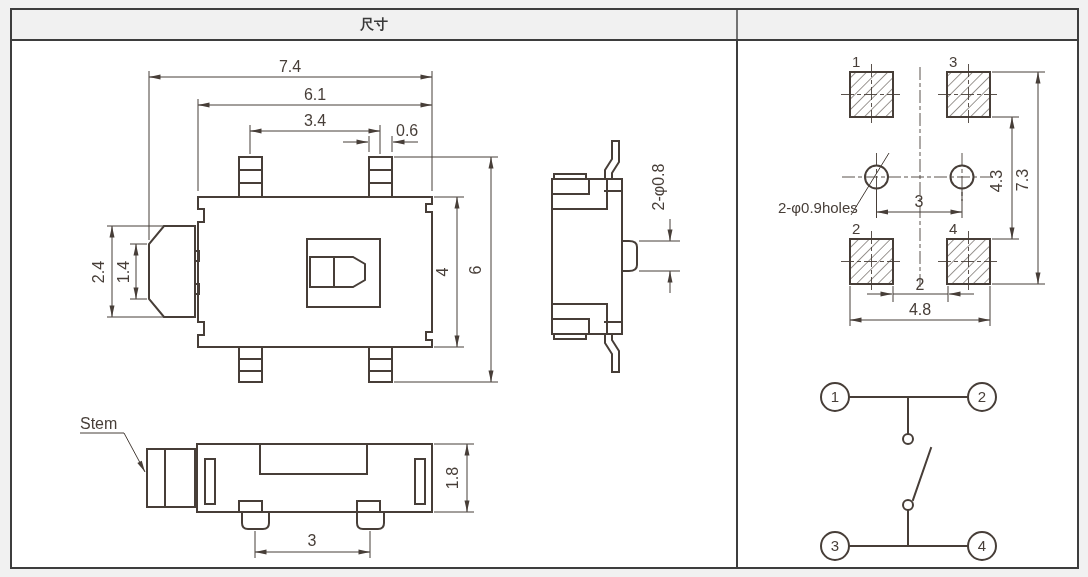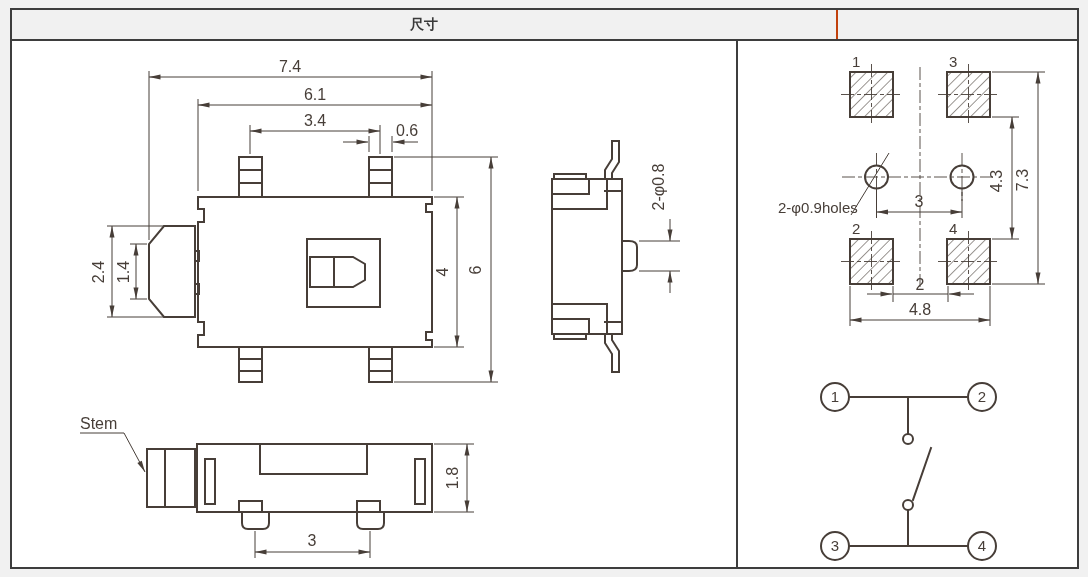--- a/index.html
+++ b/index.html
@@ -3,21 +3,21 @@
 <meta charset="utf-8">
 <style>
   html,body{margin:0;padding:0;}
   body{width:1088px;height:577px;background:#f1f1f1;font-family:"Liberation Sans",sans-serif;}
   .page{position:relative;width:1088px;height:577px;background:#f1f1f1;overflow:hidden;}
   .sheet{position:absolute;left:10px;top:8px;width:1069px;height:561px;background:#ffffff;
          border:2px solid #3d3d3d;box-sizing:border-box;}
   .header-row{display:flex;height:29px;background:#f1f1f1;border-bottom:2px solid #3d3d3d;}
   .header-cell{display:flex;align-items:center;justify-content:center;
                font-size:14px;font-weight:bold;color:#3a3a3a;}
-  .header-cell.left{width:826px;border-right:2px solid #c2410c;box-sizing:border-box;}
+  .header-cell.left{width:726px;border-right:2px solid #737373;box-sizing:border-box;}
   .header-cell.right{flex:1;}
   .content{display:flex;height:526px;}
   .panel-left{width:792px;border-right:2px solid #3d3d3d;box-sizing:border-box;}
   .panel-right{flex:1;}
   svg{display:block;}
   .o{stroke:#473e38;stroke-width:2;fill:none;stroke-linejoin:miter;stroke-linecap:square;}
   .d{stroke:#473e38;stroke-width:1;fill:none;}
   .cl{stroke:#473e38;stroke-width:0.9;fill:none;stroke-dasharray:13 3 4 3;}
   .hatched{stroke:#473e38;stroke-width:2;}
   text{fill:#473e38;font-size:16px;font-family:"Liberation Sans",sans-serif;}

